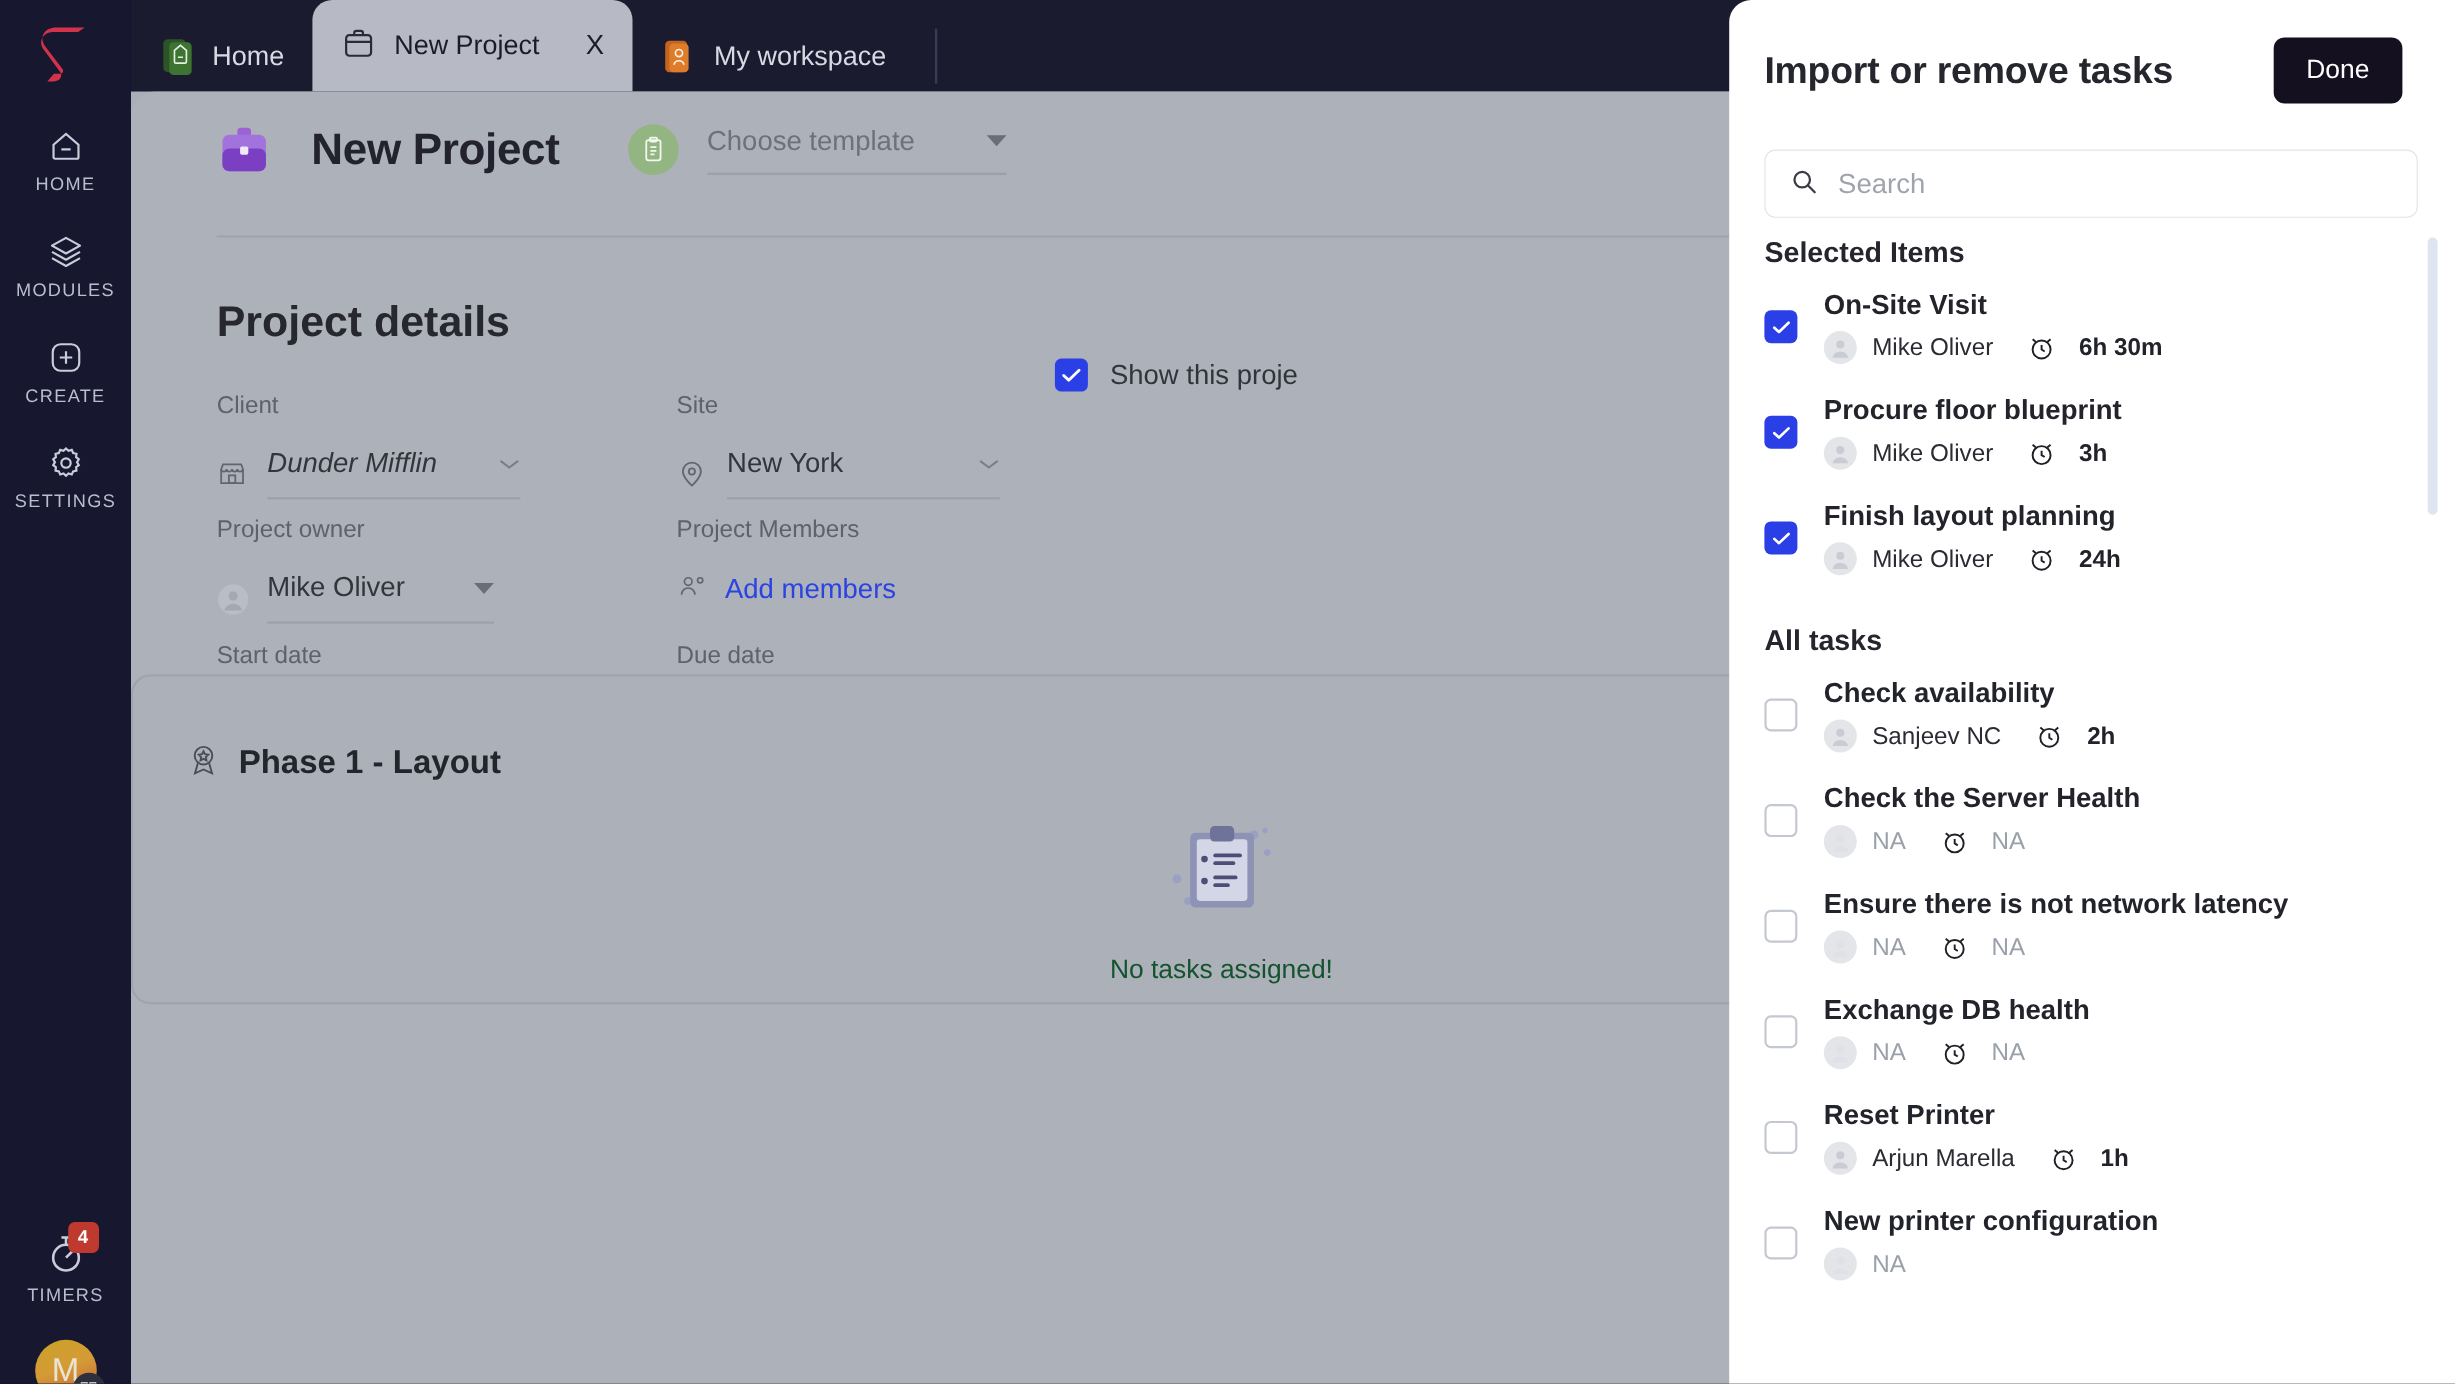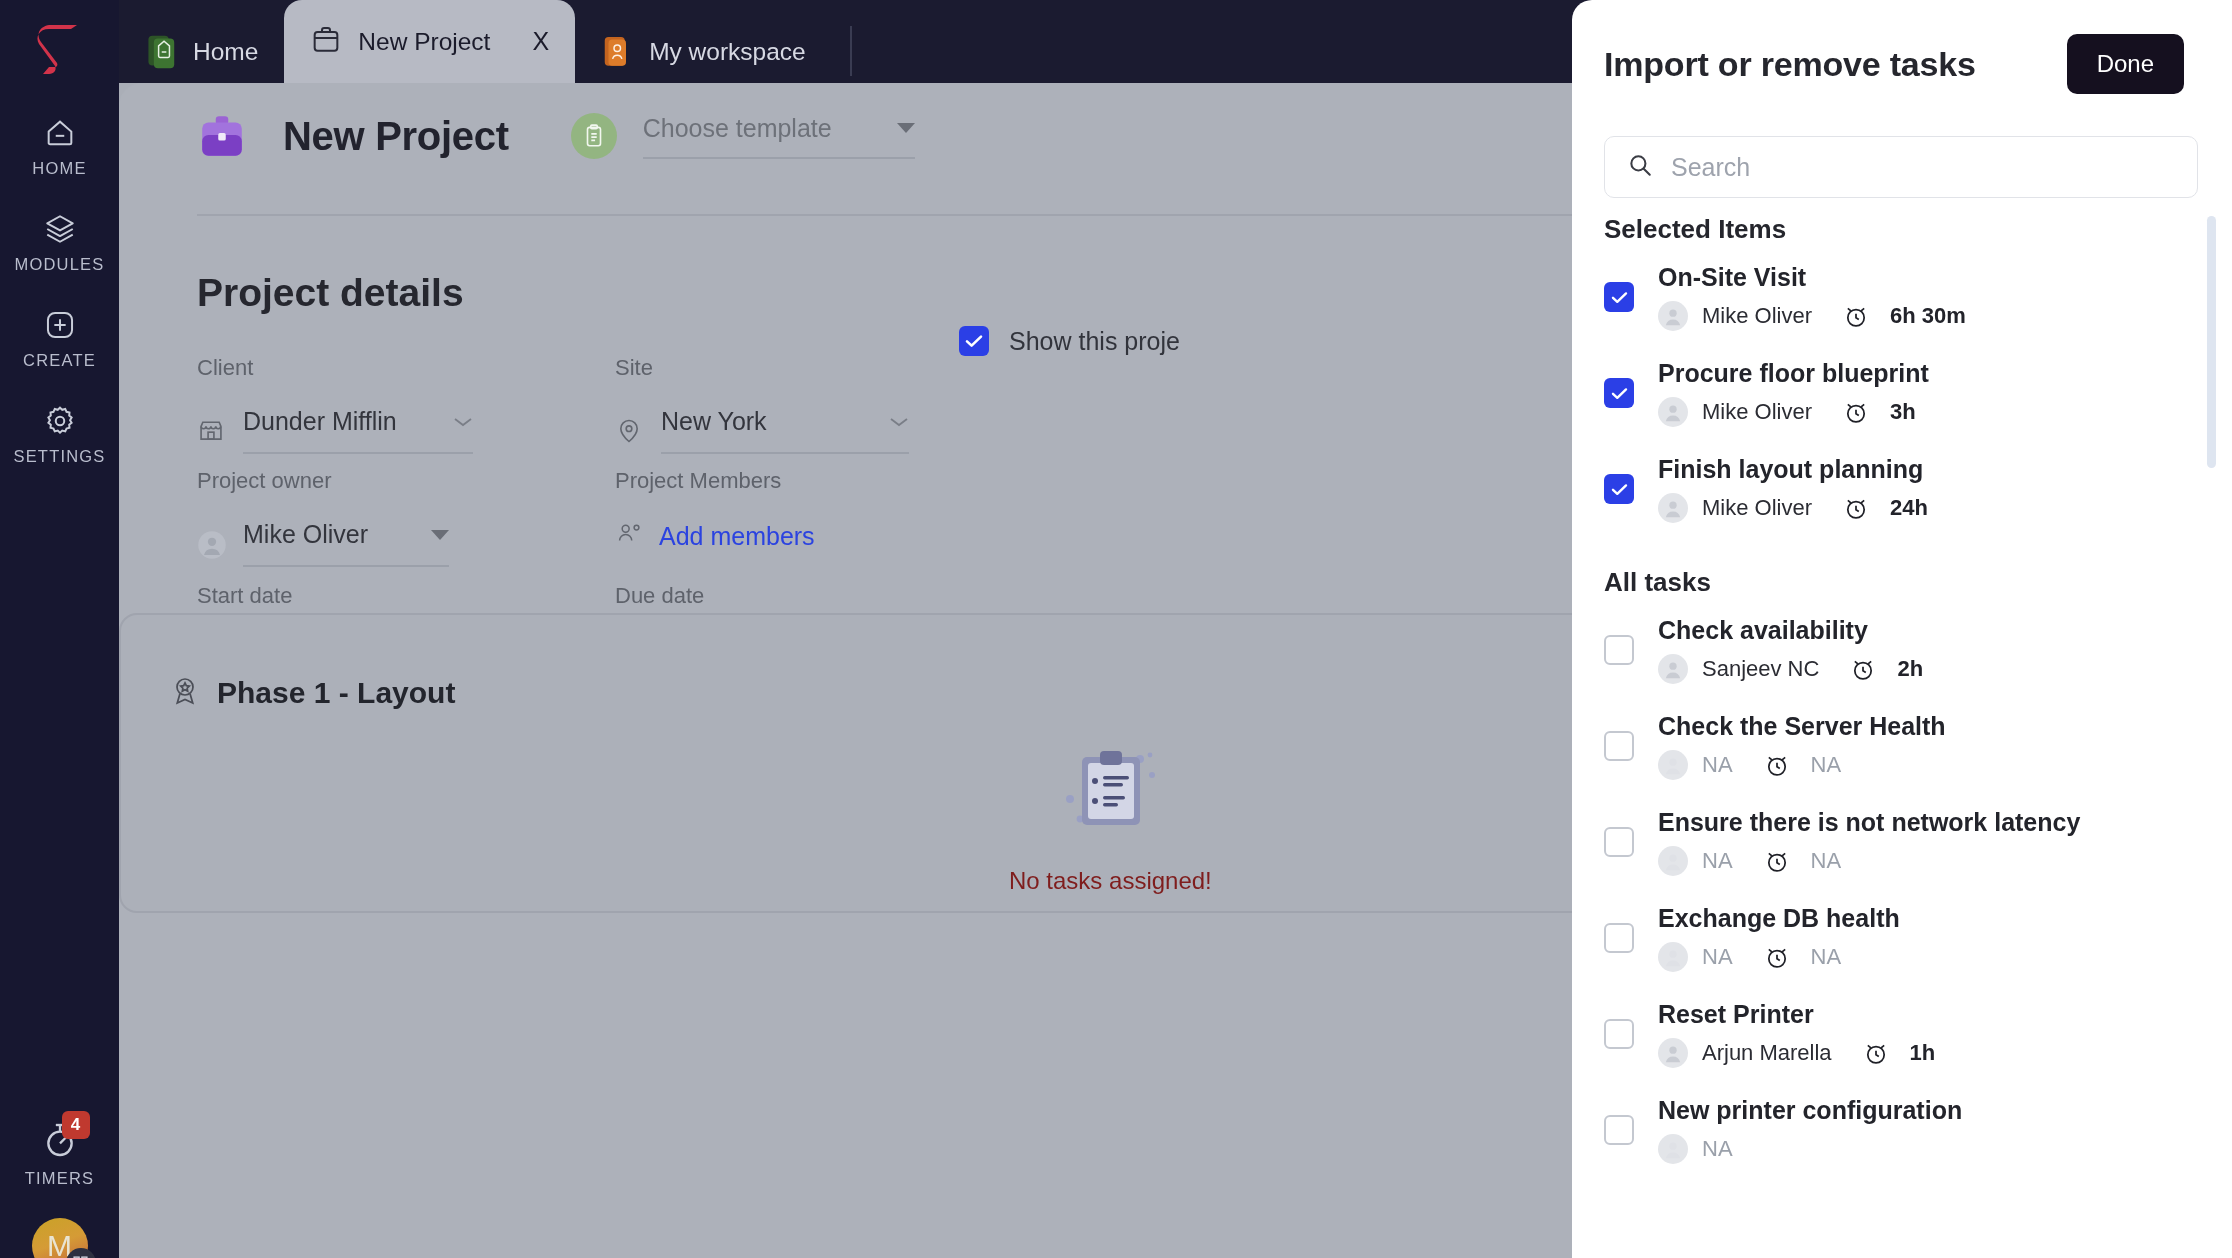--- a/index.html
+++ b/index.html
@@ -239,21 +239,21 @@
   }
   #phase-head {
     position: absolute; left: 48px; top: 60px;
     display: flex; align-items: center; gap: 16px;
   }
   #phase-title { font-size: 30px; font-weight: 700; color: #23252d; }
   #empty-state {
     position: absolute; left: 888px; top: 130px;
     display: flex; flex-direction: column; align-items: center; gap: 22px;
   }
-  #empty-text { font-size: 24px; color: #7f1d1d; }
+  #empty-text { font-size: 24px; color: #14532d; }
 
   
   #drawer {
     position: absolute; right: 0; top: 0;
     width: 660px; height: 1258px;
     background: #ffffff;
     border-top-left-radius: 20px;
     z-index: 10;
     overflow: hidden;
   }
@@ -509,21 +509,21 @@
             <span class="field-label">Client</span>
             <div class="field-value-line">
               <span class="field-icon">
                 <svg width="28" height="28" viewBox="0 0 24 24" fill="none" stroke="#62666f" stroke-width="1.4">
                   <path d="M3.5 8 L5 4.5 H19 L20.5 8"></path>
                   <path d="M3.5 8 v11 h17 V8"></path>
                   <path d="M3.5 8 a2.1 2.1 0 0 0 4.2 0 a2.1 2.1 0 0 0 4.2 0 a2.1 2.1 0 0 0 4.2 0 a2.1 2.1 0 0 0 4.2 0"></path>
                   <rect x="9.5" y="13" width="5" height="6"></rect>
                 </svg>
               </span>
-              <div class="field-underline" style="width:230px;">
+              <div class="field-underline" style="width:230px;font-style:italic;">
                 <span class="field-text">Dunder Mifflin</span>
                 <svg class="chev" viewBox="0 0 20 12" fill="none" stroke="#7a7e87" stroke-width="1.8">
                     <path d="M2 3 L10 9 L18 3"></path>
                   </svg>
               </div>
             </div>
           </div>
         </div>
 
         <div class="field-row" id="row-site">

